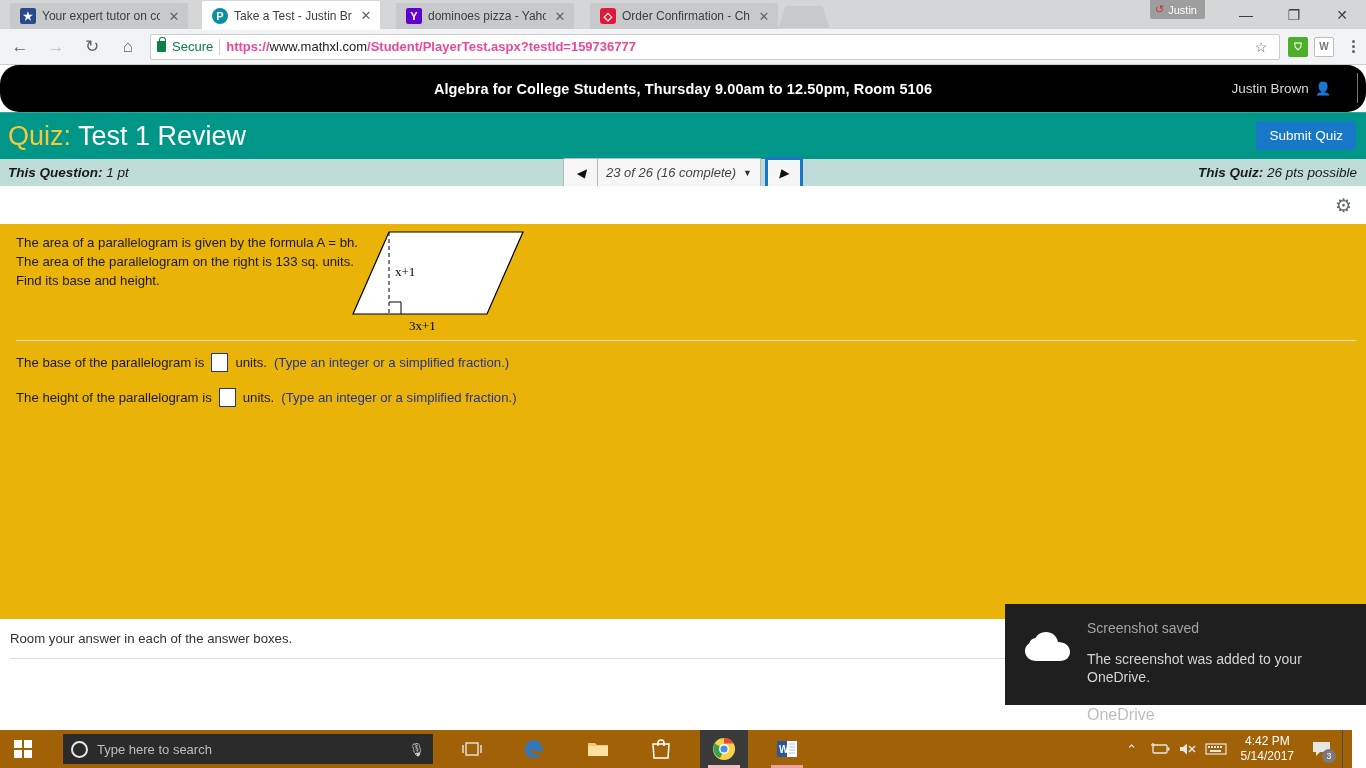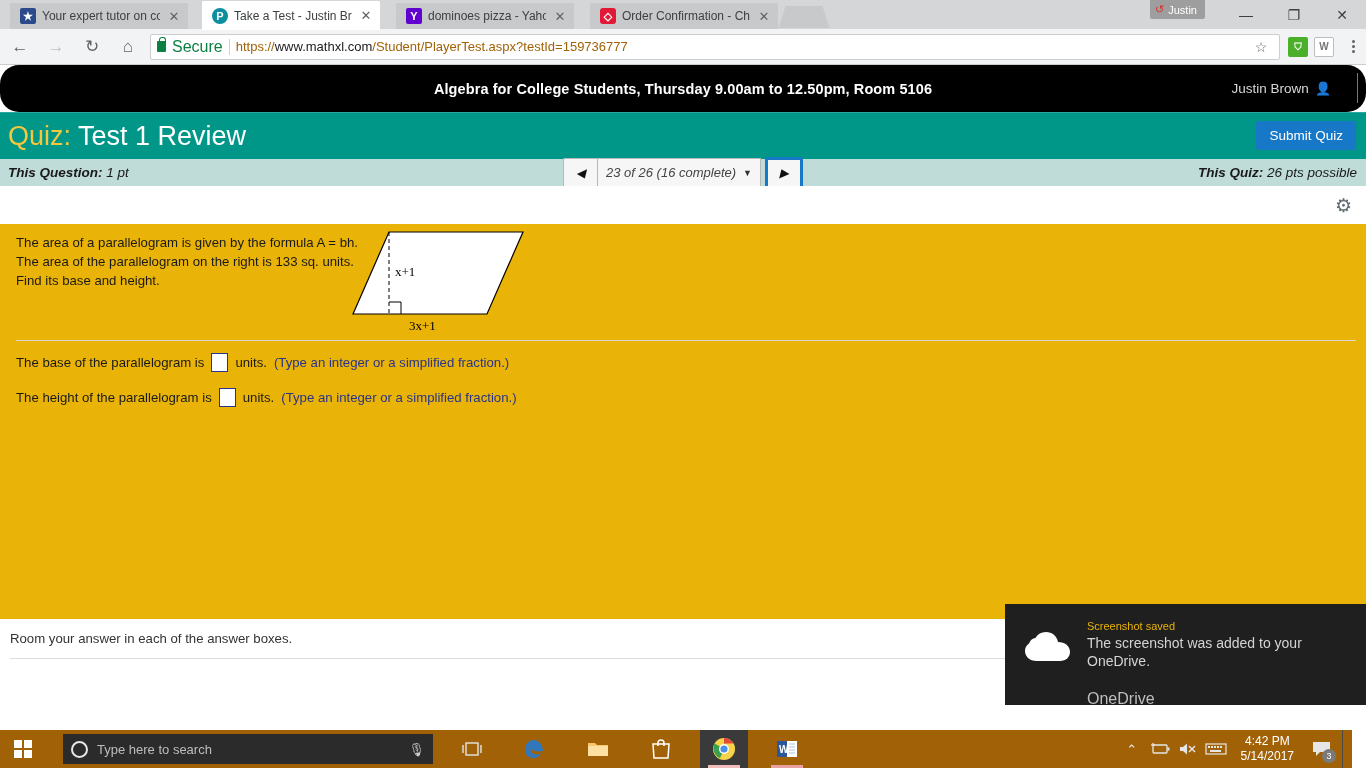--- a/index.html
+++ b/index.html
@@ -89,24 +89,24 @@
   }
   .lock-icon {
     width: 9px; height: 11px; background: #0b8043; border-radius: 1px;
     position: relative; flex: 0 0 9px;
   }
   .lock-icon::before {
     content: ""; position: absolute; left: 2px; top: -4px;
     width: 5px; height: 5px; border: 1.5px solid #0b8043;
     border-bottom: none; border-radius: 3px 3px 0 0;
   }
-  .secure-txt { color: #0b8043; font-size: 16px; }
+  .secure-txt { color: #0b8043; font-size: 13px; }
   .omni-sep { width: 1px; height: 16px; background: #d0d0d0; }
   .omni-url { font-size: 13px; color: #202124; white-space: nowrap; }
-  .omni-url .dim { color: #a16207; }
+  .omni-url .dim { color: #ec4899; font-weight: bold; }
   .star-btn { width: 24px; height: 24px; display: flex; align-items: center; justify-content: center; font-size: 14px; color: #5f6368; }
   .ext-icon {
     width: 20px; height: 20px; margin-right: 6px; border-radius: 2px;
     display: flex; align-items: center; justify-content: center;
     font-size: 10px; font-weight: bold;
   }
   .ext-shield { background: #4caf2a; color: #fff; }
   .ext-w { background: #fff; border: 1px solid #bdbdbd; color: #777; }
   .menu-dots { width: 26px; display: flex; flex-direction: column; align-items: center; gap: 2px; }
   .menu-dots i { width: 3px; height: 3px; background: #5f6368; border-radius: 50%; display: block; }
@@ -209,21 +209,21 @@
     display: flex; align-items: center; justify-content: center; font-size: 11px; color: #111;
   }
   .page-arrow + .page-arrow { border-left: none; }
 
   
   .toast {
     position: absolute; left: 1005px; top: 604px; width: 361px; height: 101px;
     background: #1f1f1f; display: flex; gap: 14px; padding: 16px 14px 0 18px;
   }
   .toast-icon { width: 50px; flex: 0 0 50px; padding-top: 10px; }
-  .toast-title { color: #eab308; font-size: 11px; margin-bottom: 2px; }
+  .toast-title { color: #a3a3a3; font-size: 14px; margin-bottom: 14px; }
   .toast-body { color: #d4d4d4; font-size: 14px; line-height: 1.3; }
   .toast-app { color: #bdbdbd; font-size: 16px; margin-top: 20px; }
 
   
   .taskbar {
     position: absolute; left: 0; bottom: 0; width: 1352px; height: 38px;
     background: #a16207; display: flex; align-items: center; gap: 15px;
   }
   .start-btn { width: 46px; height: 38px; display: flex; align-items: center; justify-content: center; }
   .winlogo { display: grid; grid-template-columns: 8px 8px; grid-template-rows: 8px 8px; gap: 2px; }

